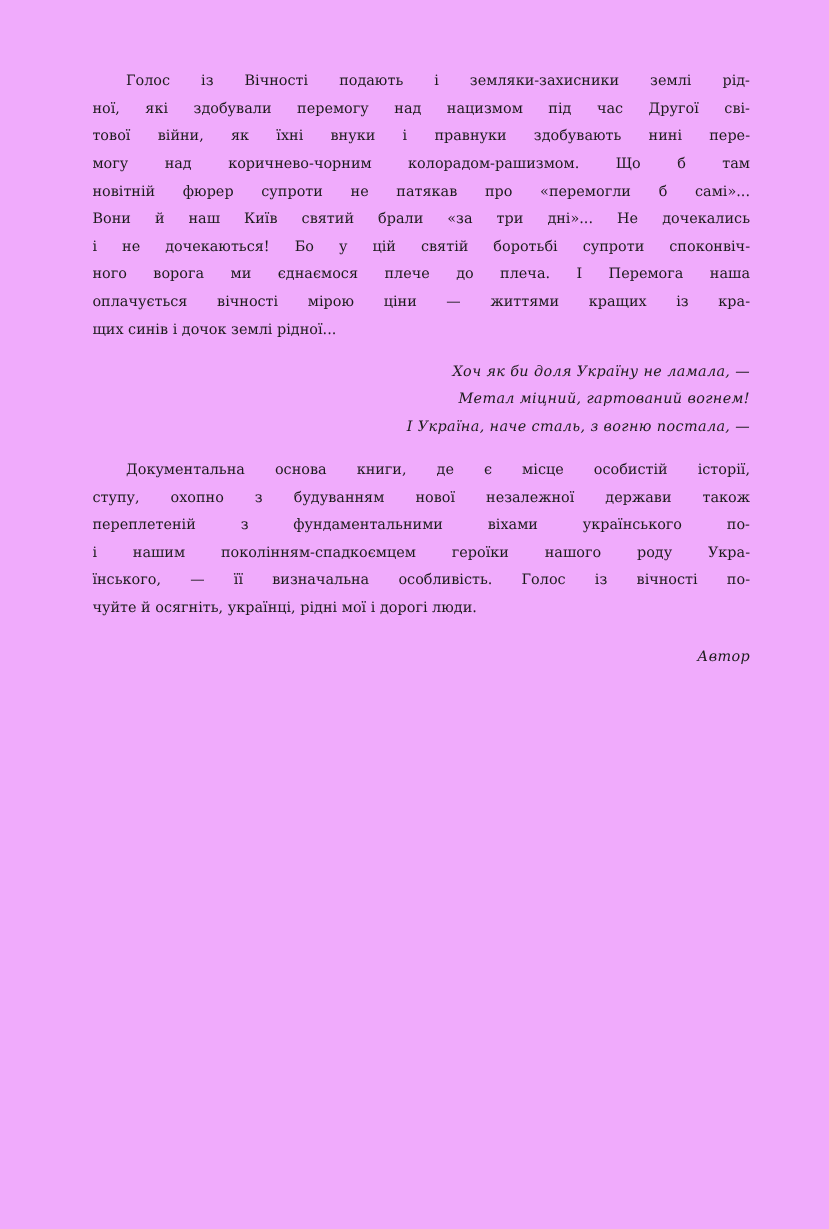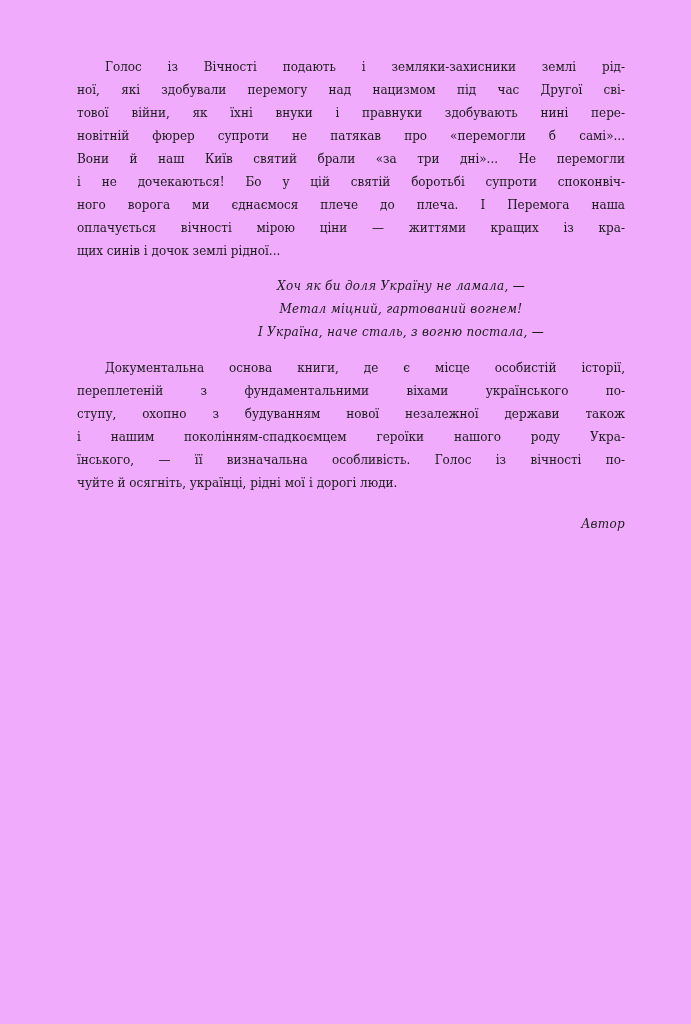--- a/index.html
+++ b/index.html
@@ -31,55 +31,56 @@
   }
   .para .line:last-child {
     text-align-last: left;
   }
   .verse {
     margin: 12px 0 13px 100px;
   }
   .verse .line {
     font-style: italic;
     white-space: nowrap;
-    text-align: center;
+    text-align: right;
     letter-spacing: 0.3px;
   }
   .author {
     margin-top: 18px;
     text-align: right;
     font-style: italic;
     letter-spacing: 0.3px;
   }
 </style>
 </head>
 <body>
 
 <div class="page">
   <div class="para">
       <div class="line">Голос із Вічності подають і земляки-захисники землі рід-</div>
       <div class="line">ної, які здобували перемогу над нацизмом під час Другої сві-</div>
       <div class="line">тової війни, як їхні внуки і правнуки здобувають нині пере-</div>
+      <div class="line">могу над коричнево-чорним колорадом-рашизмом. Що б там</div>
       <div class="line">новітній фюрер супроти не патякав про «перемогли б самі»...</div>
-      <div class="line">Вони й наш Київ святий брали «за три дні»... Не перемогли</div>
+      <div class="line">Вони й наш Київ святий брали «за три дні»... Не дочекались</div>
       <div class="line">і не дочекаються! Бо у цій святій боротьбі супроти споконвіч-</div>
       <div class="line">ного ворога ми єднаємося плече до плеча. І Перемога наша</div>
       <div class="line">оплачується вічності мірою ціни — життями кращих із кра-</div>
       <div class="line">щих синів і дочок землі рідної...</div>
     </div>
 
   <div class="verse">
       <div class="line">Хоч як би доля Україну не ламала, —</div>
       <div class="line">Метал міцний, гартований вогнем!</div>
       <div class="line">І Україна, наче сталь, з вогню постала, —</div>
     </div>
 
   <div class="para">
       <div class="line">Документальна основа книги, де є місце особистій історії,</div>
+      <div class="line">ступу, охопно з будуванням нової незалежної держави також</div>
       <div class="line">переплетеній з фундаментальними віхами українського по-</div>
-      <div class="line">ступу, охопно з будуванням нової незалежної держави також</div>
       <div class="line">і нашим поколінням-спадкоємцем героїки нашого роду Укра-</div>
       <div class="line">їнського, — її визначальна особливість. Голос із вічності по-</div>
       <div class="line">чуйте й осягніть, українці, рідні мої і дорогі люди.</div>
     </div>
 
   <div class="author">Автор</div>
 </div>
 
 </body></html>

